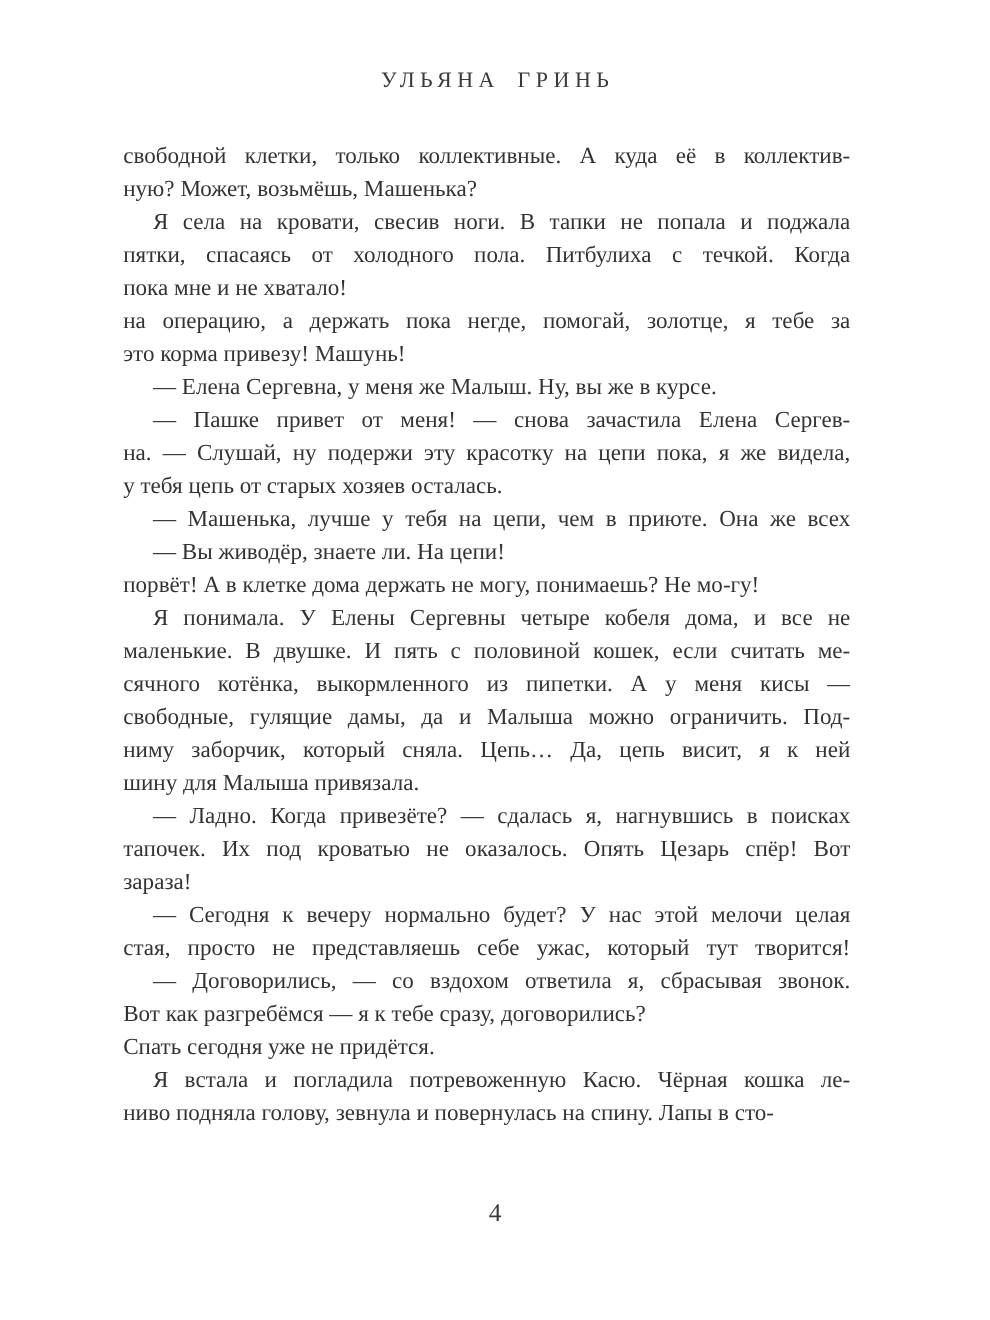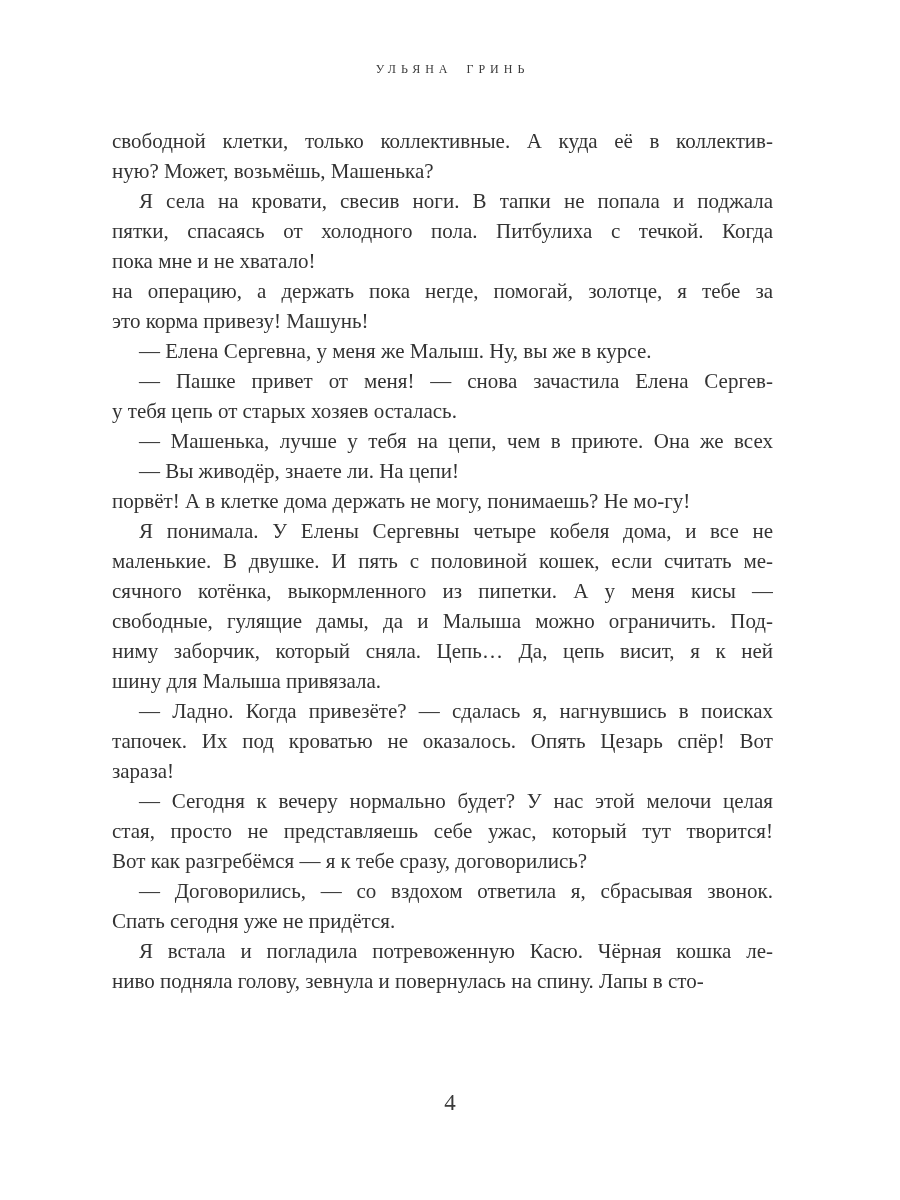--- a/index.html
+++ b/index.html
@@ -15,21 +15,21 @@
     overflow: hidden;
     font-family: "Liberation Serif", "DejaVu Serif", serif;
     color: #343434;
   }
   .running-header {
     position: absolute;
     top: 62px;
     left: 0;
     width: 100%;
     text-align: center;
-    font-size: 12px;
+    font-size: 20px;
     letter-spacing: 5px;
     word-spacing: 6px;
     color: #3a3a3a;
     text-indent: 5px; 
   }
   .body-text {
     position: absolute;
     top: 126px;
     left: 112px;
     width: 661px;
@@ -67,36 +67,37 @@
   <div class="body-text" id="body-text">
       <div class="line j">свободной клетки, только коллективные. А куда её в коллектив-</div>
       <div class="line">ную? Может, возьмёшь, Машенька?</div>
       <div class="line j indent">Я села на кровати, свесив ноги. В тапки не попала и поджала</div>
       <div class="line j">пятки, спасаясь от холодного пола. Питбулиха с течкой. Когда</div>
       <div class="line">пока мне и не хватало!</div>
       <div class="line j">на операцию, а держать пока негде, помогай, золотце, я тебе за</div>
       <div class="line">это корма привезу! Машунь!</div>
       <div class="line indent">— Елена Сергевна, у меня же Малыш. Ну, вы же в курсе.</div>
       <div class="line j indent">— Пашке привет от меня! — снова зачастила Елена Сергев-</div>
+      <div class="line j">на. — Слушай, ну подержи эту красотку на цепи пока, я же видела,</div>
       <div class="line">у тебя цепь от старых хозяев осталась.</div>
       <div class="line j indent">— Машенька, лучше у тебя на цепи, чем в приюте. Она же всех</div>
       <div class="line indent">— Вы живодёр, знаете ли. На цепи!</div>
       <div class="line">порвёт! А в клетке дома держать не могу, понимаешь? Не мо-гу!</div>
       <div class="line j indent">Я понимала. У Елены Сергевны четыре кобеля дома, и все не</div>
       <div class="line j">маленькие. В двушке. И пять с половиной кошек, если считать ме-</div>
       <div class="line j">сячного котёнка, выкормленного из пипетки. А у меня кисы —</div>
       <div class="line j">свободные, гулящие дамы, да и Малыша можно ограничить. Под-</div>
       <div class="line j">ниму заборчик, который сняла. Цепь… Да, цепь висит, я к ней</div>
       <div class="line">шину для Малыша привязала.</div>
       <div class="line j indent">— Ладно. Когда привезёте? — сдалась я, нагнувшись в поисках</div>
       <div class="line j">тапочек. Их под кроватью не оказалось. Опять Цезарь спёр! Вот</div>
       <div class="line">зараза!</div>
       <div class="line j indent">— Сегодня к вечеру нормально будет? У нас этой мелочи целая</div>
       <div class="line j">стая, просто не представляешь себе ужас, который тут творится!</div>
+      <div class="line j indent">— Договорились, — со вздохом ответила я, сбрасывая звонок.</div>
       <div class="line">Вот как разгребёмся — я к тебе сразу, договорились?</div>
-      <div class="line j indent">— Договорились, — со вздохом ответила я, сбрасывая звонок.</div>
       <div class="line">Спать сегодня уже не придётся.</div>
       <div class="line j indent">Я встала и погладила потревоженную Касю. Чёрная кошка ле-</div>
       <div class="line">ниво подняла голову, зевнула и повернулась на спину. Лапы в сто-</div>
     </div>
 
   <div class="page-number">4</div>
 </div>
 
 </body></html>

